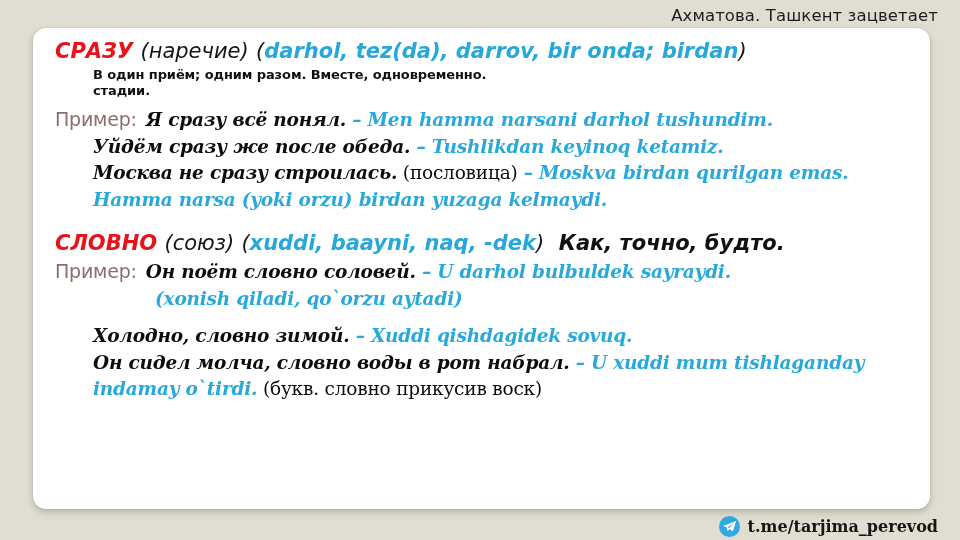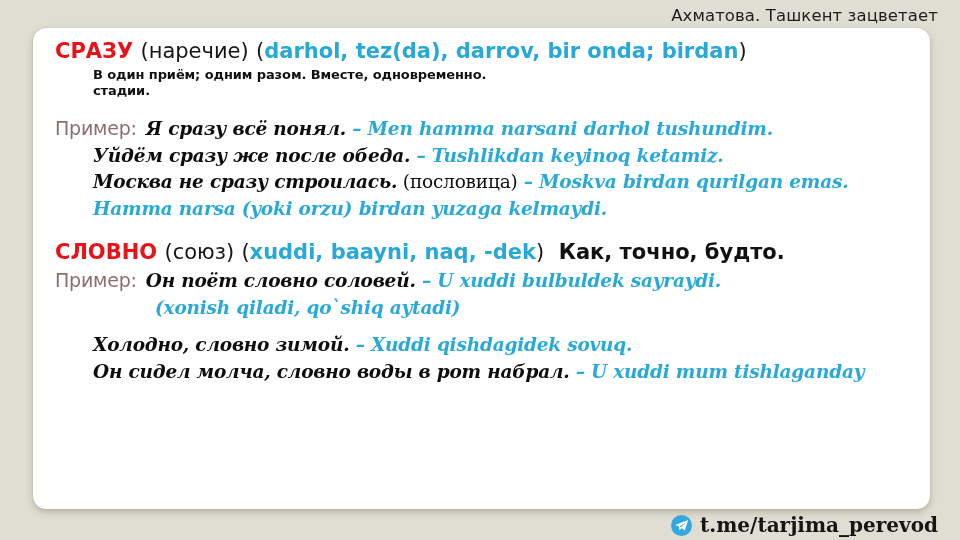--- a/index.html
+++ b/index.html
@@ -57,20 +57,21 @@
   }
 
   
   .headrow {
     font-family: "DejaVu Sans", sans-serif;
     font-size: 21px;
     font-weight: bold;
     color: #1a1a1a;
     padding-left: 8px;
     margin-bottom: 6px;
+    font-style: italic;
   }
   .hw-red { color: #e8121a; }
   .hw-pos { font-weight: normal; color: #161616; }
   .hw-uz  { color: #28a8d8; }
   .hw-par { color: #161616; font-weight: normal; }
   .hw-ru  { color: #111111; }
 
   
   .defrow {
     font-family: "DejaVu Sans", sans-serif;
@@ -136,41 +137,41 @@
     width: 21px; height: 21px;
     border-radius: 50%;
     background: #32a8e0;
     display: inline-block;
     position: relative;
     flex: 0 0 auto;
   }
   #tg-icon svg { position: absolute; left: 3px; top: 4px; }
   #footer-label {
     font-family: "DejaVu Serif", serif;
-    font-size: 20px;
+    font-size: 16px;
     font-weight: bold;
     color: #151515;
     white-space: nowrap;
   }
 </style>
 </head>
 <body>
 
 <div id="header-strip">
   <div id="header-title">Ахматова. Ташкент зацветает</div>
 </div>
 
 <div id="card">
 
   <div class="line headrow">
     <span class="hw-red">СРАЗУ</span><span>&nbsp;</span><span class="hw-pos">(наречие)</span><span>&nbsp;</span><span class="hw-par">(</span><span class="hw-uz">darhol, tez(da), darrov, bir onda; birdan</span><span class="hw-par">)</span>
   </div>
 
   <div class="line defrow">В один приём; одним разом. Вместе, одновременно.</div>
-  <div class="line defrow" style="margin-bottom:22px;">стадии.</div>
+  <div class="line defrow" style="margin-bottom:13px;">стадии.</div>
 
   <div class="line exrow">
     <span class="primer">Пример:</span><span class="ru-it">Я сразу всё понял.</span><span class="dash"> – </span><span class="uz-it">Men hamma narsani darhol tushundim.</span>
   </div>
 
   <div class="line exrow indent">
     <span class="ru-it">Уйдём сразу же после обеда.</span><span class="dash"> – </span><span class="uz-it">Tushlikdan keyinoq ketamiz.</span>
   </div>
 
   <div class="line exrow indent">
@@ -181,37 +182,40 @@
     <span class="uz-it">Hamma narsa (yoki orzu) birdan yuzaga kelmaydi.</span>
   </div>
 
   <div class="gap"></div>
 
   <div class="line headrow" style="">
     <span class="hw-red">СЛОВНО</span><span>&nbsp;</span><span class="hw-pos">(союз)</span><span>&nbsp;</span><span class="hw-par">(</span><span class="hw-uz">xuddi, baayni, naq, -dek</span><span class="hw-par">)</span><span>&nbsp;&nbsp;</span><span class="hw-ru">Как, точно, будто.</span>
   </div>
 
   <div class="line exrow">
-    <span class="primer">Пример:</span><span class="ru-it">Он поёт словно соловей.</span><span class="dash"> – </span><span class="uz-it">U xuddi bulbuldek sayraydi.</span>
+    <span class="primer">Пример:</span><span class="ru-it">Он поёт словно соловей.</span><span class="dash"> – </span><span class="uz-it">U darhol bulbuldek sayraydi.</span>
   </div>
 
   <div class="line exrow indent2">
-    <span class="uz-it">(xonish qiladi, qo`shiq aytadi)</span>
+    <span class="uz-it">(xonish qiladi, qo`orzu aytadi)</span>
   </div>
 
   <div class="gap-sm"></div>
 
   <div class="line exrow indent">
     <span class="ru-it">Холодно, словно зимой.</span><span class="dash"> – </span><span class="uz-it">Xuddi qishdagidek sovuq.</span>
   </div>
 
   <div class="line exrow indent">
     <span class="ru-it">Он сидел молча, словно воды в рот набрал.</span><span class="dash"> – </span><span class="uz-it">U xuddi mum tishlaganday</span>
   </div>
 
+  <div class="line exrow indent">
+    <span class="uz-it">indamay o`tirdi.</span><span class="plain"> (букв. словно прикусив воск)</span>
+  </div>
 
 </div>
 
 <div id="footer">
   <span id="tg-icon">
     <svg width="15" height="13" viewBox="0 0 15 13" xmlns="http://www.w3.org/2000/svg">
       <path d="M14.2 1.0 L1.0 6.0 L4.7 7.2 L5.6 11.2 L7.6 8.9 L10.8 11.4 Z M5.7 7.6 L12.3 3.0 L6.9 8.2 Z" fill="#ffffff"></path>
     </svg>
   </span>
   <span id="footer-label">t.me/tarjima_perevod</span>

